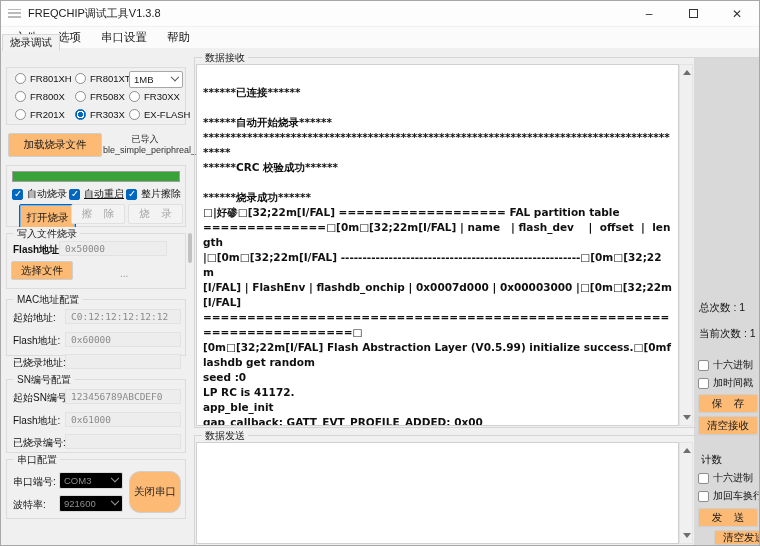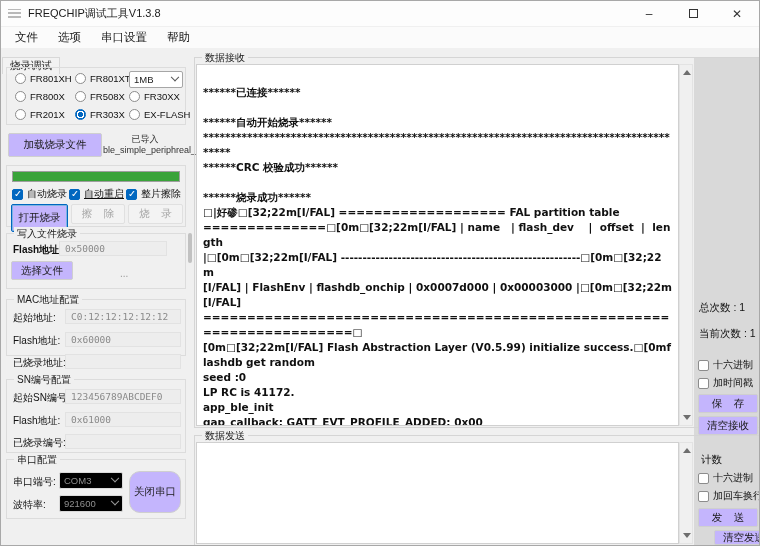--- a/index.html
+++ b/index.html
@@ -10,35 +10,35 @@
   .titlebar{position:absolute;top:0;left:0;right:0;height:26px;background:#fdfdfd;display:flex;align-items:center;border-bottom:1px solid #f0f0f0;}
   .appicon{width:13px;height:9px;margin-left:7px;background:repeating-linear-gradient(0deg,#b9b9b9 0 2px,transparent 2px 4px);}
   .title{font-size:11px;margin-left:7px;color:#1b1b1b;}
   .wbtns{margin-left:auto;display:flex;height:100%;}
   .wbtn{width:44px;height:100%;display:flex;align-items:center;justify-content:center;font-size:12px;color:#333;}
   .maxbox{width:9px;height:9px;border:1px solid #333;}
   
   .menubar{position:absolute;top:26px;left:0;right:0;height:21px;background:#fbfbfb;display:flex;align-items:center;padding-left:4px;}
   .mitem{font-size:11.5px;padding:3px 10px;color:#1b1b1b;}
   
-  .tab{position:absolute;left:1px;top:56px;height:17px;padding:0 7px;background:#f2f2f2;border:1px solid #d8d8d8;border-bottom:none;
+  .tab{position:absolute;left:1px;top:33px;height:17px;padding:0 7px;background:#f2f2f2;border:1px solid #d8d8d8;border-bottom:none;
        font-size:10.5px;display:flex;align-items:center;color:#222;}
   
   .grp{position:absolute;border:1px solid #dcdcdc;}
   .lg{position:absolute;top:-7px;left:7px;background:#f0f0f0;padding:0 3px;font-size:10px;color:#222;white-space:nowrap;}
   
   .radio{position:absolute;display:flex;align-items:center;gap:4px;font-size:9.5px;white-space:nowrap;}
   .dot{width:11px;height:11px;border:1px solid #8c8c8c;border-radius:50%;background:#fff;flex:0 0 auto;}
   .radio.on .dot{border-color:#0067C0;background:radial-gradient(circle,#0067C0 0 2.6px,#fff 2.7px 3.9px,#0067C0 4px);}
   .cb{position:absolute;display:flex;align-items:center;gap:4px;font-size:10px;white-space:nowrap;}
   .box{width:11px;height:11px;border:1px solid #8c8c8c;border-radius:2px;background:#fff;flex:0 0 auto;position:relative;}
   .cb.on .box{background:#0067C0;border-color:#0067C0;}
   .cb.on .box::after{content:"✓";position:absolute;left:1px;top:-2px;color:#fff;font-size:9.5px;font-weight:700;}
   
-  .btn{position:absolute;display:flex;align-items:center;justify-content:center;background:#c4b5fd;border:1px solid #cfcfcf;
+  .btn{position:absolute;display:flex;align-items:center;justify-content:center;background:#fdba74;border:1px solid #cfcfcf;
        border-radius:2px;font-size:10.5px;color:#1b1b1b;white-space:pre;}
   .btn.focus{border:1px solid #0067C0;box-shadow:0 0 0 1px #7fb4e2 inset;}
   .btn.disabled{color:#a6a6a6;background:#f3f3f3;border-color:#e0e0e0;}
   
   .input{position:absolute;background:#ededed;border:1px solid #e2e2e2;font-family:"DejaVu Sans Mono",monospace;
          font-size:9.5px;color:#8a8a8a;display:flex;align-items:center;padding:0 5px;white-space:nowrap;overflow:hidden;}
   .dd{position:absolute;background:#fff;border:1px solid #a6a6a6;border-radius:2px;font-size:9.5px;color:#222;
       display:flex;align-items:center;padding:0 4px;}
   .dd .chev{margin-left:auto;width:6px;height:6px;border-right:1.4px solid #555;border-bottom:1.4px solid #555;transform:rotate(45deg) translate(-2px,-2px);}
   .dd.disabled{background:#000000;border-color:#dadada;color:#8f8f8f;}
@@ -140,21 +140,21 @@
         <span>自动烧录</span>
       </div>
     <div class="cb on" style="left:62px;top:21px;text-decoration:underline;">
         <span class="box"></span>
         <span>自动重启</span>
       </div>
     <div class="cb on" style="left:119px;top:21px;">
         <span class="box"></span>
         <span>整片擦除</span>
       </div>
-    <div class="btn focus" style="left:4px;top:38px;width:57px;height:28px;">打开烧录</div>
+    <div class="btn focus" style="left:12px;top:38px;width:57px;height:28px;">打开烧录</div>
     <div class="btn disabled" style="left:64px;top:38px;width:54px;height:20px;">擦    除</div>
     <div class="btn disabled" style="left:121px;top:38px;width:55px;height:20px;">烧    录</div>
   </div>
 
   <div class="grp" style="left:5px;top:232px;width:180px;height:56px;">
     <div class="lg">写入文件烧录</div>
     <div class="flabel" style="left:6px;top:9px;font-weight:700;">Flash地址</div>
     <div class="input" style="left:52px;top:7px;width:108px;height:15px;">0x50000</div>
     <div class="btn" style="left:4px;top:27px;width:62px;height:19px;">选择文件</div>
     <div class="dots" style="left:113px;top:34px;">...</div>

